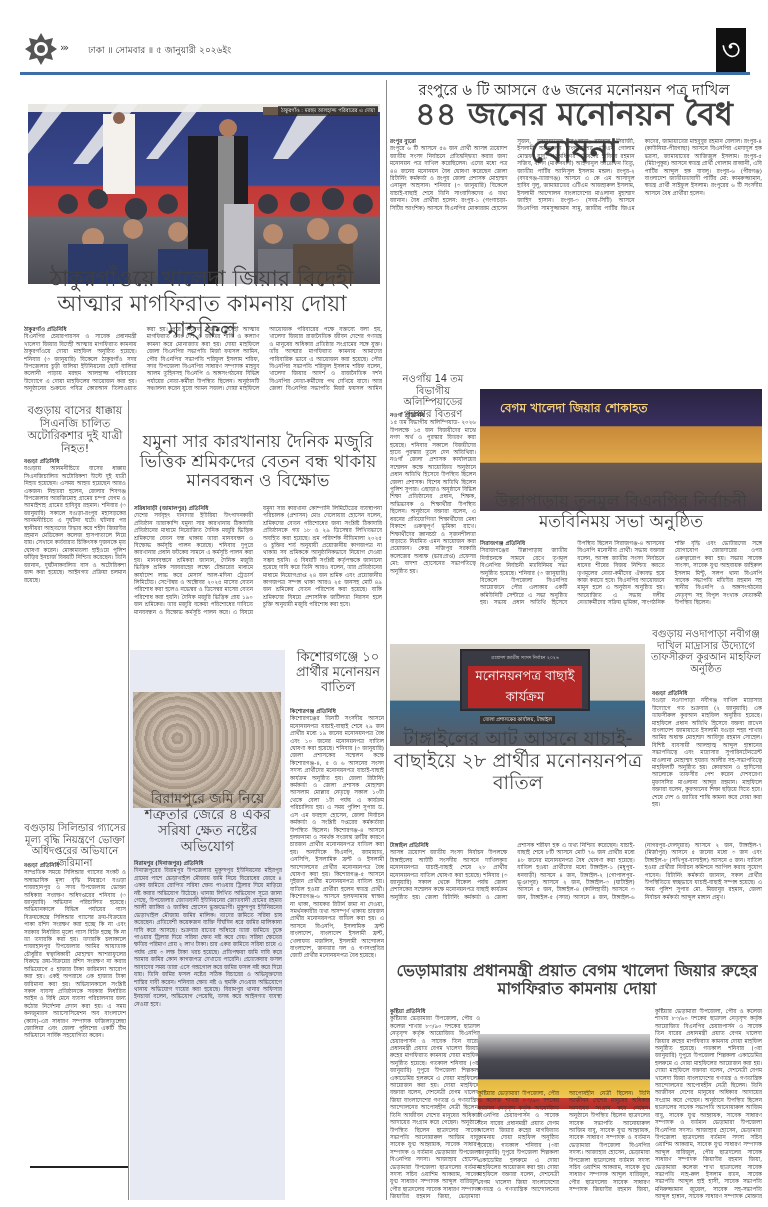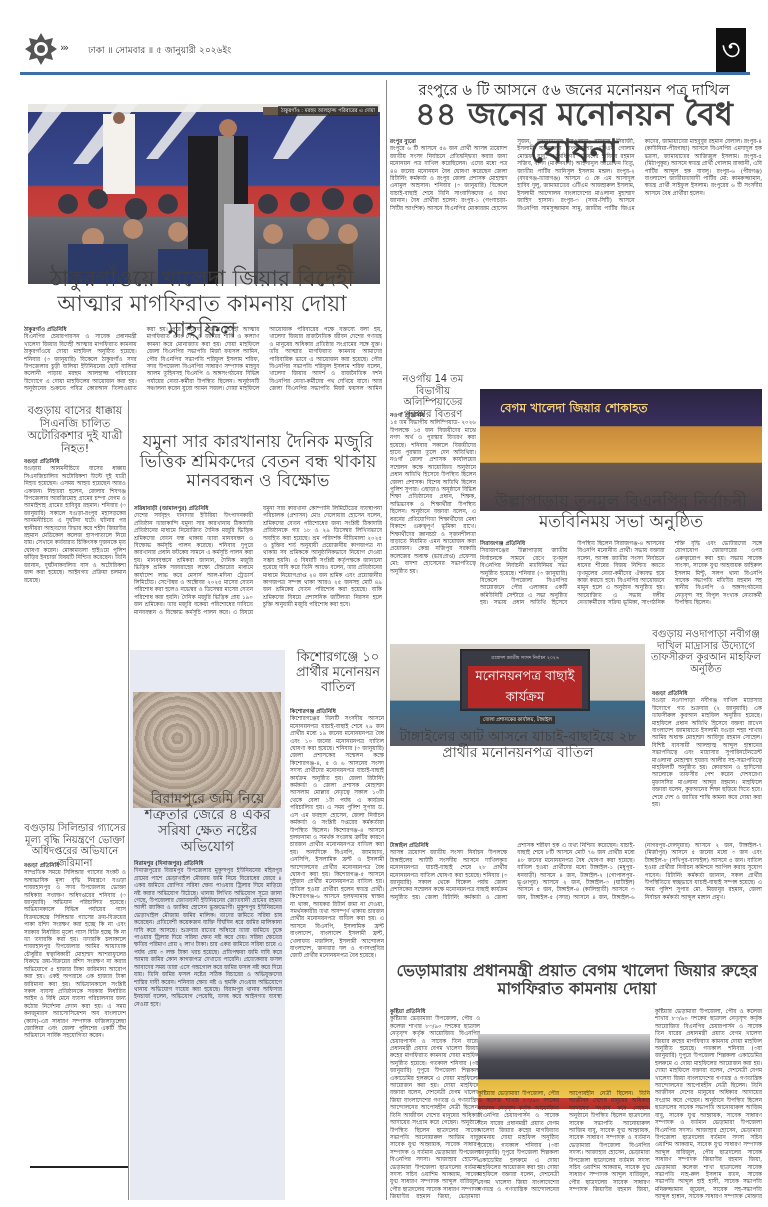--- a/index.html
+++ b/index.html
@@ -141,21 +141,21 @@
   </div>
   <div style="position:absolute; left:90px; top:72px; font-size:5px; color:#fff; background:#333; padding:0 3px; font-family:'DejaVu Sans',sans-serif;">জেলা প্রশাসকের কার্যালয়, টাঙ্গাইল</div>
 </div>
 
 <div class="abs headline" style="left:650px; top:628px; width:112px; font-size:10px;">বগুড়ায় নওদাপাড়া নবীগঞ্জ দাখিল মাদ্রাসার উদ্যোগে তাফসীরুল কুরআন মাহফিল অনুষ্ঠিত</div>
 <div class="abs body-text" style="left:652px; top:690px; width:110px; height:265px;">
   <span class="dateline-small">বগুড়া প্রতিনিধি</span>
   <span>বগুড়া নওদাপাড়া নবীগঞ্জ দাখিল মাদ্রাসার উদ্যোগে গত শুক্রবার (২ জানুয়ারি) এক তাফসীরুল কুরআন মাহফিল অনুষ্ঠিত হয়েছে। মাহফিলে প্রধান অতিথি হিসেবে বক্তব্য রাখেন বাংলাদেশ জামায়াতে ইসলামী বগুড়া শহর শাখার আমির অধ্যক্ষ মোহাম্মদ আবিদুর রহমান সোহেল। বিশিষ্ট ব্যবসায়ী আলহাজ্ব আব্দুল হান্নানের সভাপতিত্বে এবং মাদ্রাসার সুপারিনটেনডেন্ট মাওলানা মোহাম্মদ হযরত আলীর সহ-সভাপতিত্বে মাহফিলটি অনুষ্ঠিত হয়। কোরআন ও হাদিসের আলোকে তাফসীর পেশ করেন দেশবরেণ্য মুফাসসির মাওলানা আব্দুর রহমান। মাহফিলে বক্তারা বলেন, কুরআনের শিক্ষা ছড়িয়ে দিতে হবে। শেষে দেশ ও জাতির শান্তি কামনা করে দোয়া করা হয়।</span>
 </div>
 
-<div class="abs headline" style="left:392px; top:728px; width:252px; font-size:14px;">টাঙ্গাইলের আট আসনে যাচাই-বাছাইয়ে ২৮ প্রার্থীর মনোনয়নপত্র বাতিল</div>
+<div class="abs headline" style="left:392px; top:728px; width:252px; font-size:19px;">টাঙ্গাইলের আট আসনে যাচাই-বাছাইয়ে ২৮ প্রার্থীর মনোনয়নপত্র বাতিল</div>
 <div class="abs body-text col3" style="left:390px; top:842px; width:372px; height:115px;">
   <span class="dateline-small">টাঙ্গাইল প্রতিনিধি</span>
   <span>আসন্ন ত্রয়োদশ জাতীয় সংসদ নির্বাচন উপলক্ষে টাঙ্গাইলের আটটি সংসদীয় আসনে দাখিলকৃত মনোনয়নপত্র যাচাই-বাছাই শেষে ২৮ প্রার্থীর মনোনয়নপত্র বাতিল ঘোষণা করা হয়েছে। শনিবার (৩ জানুয়ারি) সকাল থেকে বিকেল পর্যন্ত জেলা প্রশাসকের সম্মেলন কক্ষে মনোনয়নপত্র বাছাই কার্যক্রম অনুষ্ঠিত হয়। জেলা রিটার্নিং কর্মকর্তা ও জেলা প্রশাসক শরীফা হক এ তথ্য নিশ্চিত করেছেন। যাচাই-বাছাই শেষে ৮টি আসনে মোট ৭৬ জন প্রার্থীর মধ্যে ৪৮ জনের মনোনয়নপত্র বৈধ ঘোষণা করা হয়েছে। বাতিল হওয়া প্রার্থীদের মধ্যে টাঙ্গাইল-১ (মধুপুর-ধনবাড়ী) আসনে ৪ জন, টাঙ্গাইল-২ (গোপালপুর-ভূঞাপুর) আসনে ২ জন, টাঙ্গাইল-৩ (ঘাটাইল) আসনে ৫ জন, টাঙ্গাইল-৪ (কালিহাতী) আসনে ৩ জন, টাঙ্গাইল-৫ (সদর) আসনে ৪ জন, টাঙ্গাইল-৬ (নাগরপুর-দেলদুয়ার) আসনে ২ জন, টাঙ্গাইল-৭ (মির্জাপুর) আসনে ৫ জনের মধ্যে ৩ জন এবং টাঙ্গাইল-৮ (সখিপুর-বাসাইল) আসনে ৫ জন। বাতিল হওয়া প্রার্থীরা নির্বাচন কমিশনে আপিল করার সুযোগ পাবেন। রিটার্নিং কর্মকর্তা জানান, সকল প্রার্থীর উপস্থিতিতে স্বচ্ছভাবে যাচাই-বাছাই সম্পন্ন হয়েছে। এ সময় পুলিশ সুপার মো. মিজানুর রহমান, জেলা নির্বাচন কর্মকর্তা আব্দুল মান্নান প্রমুখ।</span>
 </div>
 
 <div class="abs headline" style="left:290px; top:650px; width:96px; font-size:13px;">কিশোরগঞ্জে ১০ প্রার্থীর মনোনয়ন বাতিল</div>
 <div class="abs body-text" style="left:290px; top:708px; width:94px; height:490px;">
   <span class="dateline-small">কিশোরগঞ্জ প্রতিনিধি</span>
   <span>কিশোরগঞ্জের তিনটি সংসদীয় আসনে মনোনয়নপত্র যাচাই-বাছাই শেষে ২৯ জন প্রার্থীর মধ্যে ১৯ জনের মনোনয়নপত্র বৈধ এবং ১০ জনের মনোনয়নপত্র বাতিল ঘোষণা করা হয়েছে। শনিবার (৩ জানুয়ারি) জেলা প্রশাসকের সম্মেলন কক্ষে কিশোরগঞ্জ-৪, ৫ ও ৬ আসনের সংসদ সদস্য প্রার্থীদের মনোনয়নপত্র যাচাই-বাছাই কার্যক্রম অনুষ্ঠিত হয়। জেলা রিটার্নিং কর্মকর্তা ও জেলা প্রশাসক মোহাম্মদ আসলাম মোল্লার নেতৃত্বে সকাল ১০টা থেকে বেলা ১টা পর্যন্ত এ কার্যক্রম পরিচালিত হয়। এ সময় পুলিশ সুপার ড. এস এম ফরহাদ হোসেন, জেলা নির্বাচন কর্মকর্তা ও সংশ্লিষ্ট দপ্তরের কর্মকর্তারা উপস্থিত ছিলেন। কিশোরগঞ্জ-৪ আসনে হলফনামা ও সমর্থক সংক্রান্ত ত্রুটির কারণে চারজন প্রার্থীর মনোনয়নপত্র বাতিল করা হয়। অন্যদিকে বিএনপি, জামায়াত, এনসিপি, ইসলামিক ফ্রন্ট ও ইসলামী আন্দোলনের প্রার্থীর মনোনয়নপত্র বৈধ ঘোষণা করা হয়। কিশোরগঞ্জ-৫ আসনে দুইজন প্রার্থীর মনোনয়নপত্র বাতিল হয়। বাতিল হওয়া প্রার্থীরা হলেন স্বতন্ত্র প্রার্থী। কিশোরগঞ্জ-৬ আসনে হলফনামায় স্বাক্ষর না থাকা, আয়কর রিটার্ন জমা না দেওয়া, সমর্থনকারীর তথ্য অসম্পূর্ণ থাকায় চারজন প্রার্থীর মনোনয়নপত্র বাতিল করা হয়। এ আসনে বিএনপি, ইসলামিক ফ্রন্ট বাংলাদেশ, বাংলাদেশ ইসলামী ফ্রন্ট, খেলাফত মজলিস, ইসলামী আন্দোলন বাংলাদেশ, জনতার দল ও গণসংহতির জোট প্রার্থীর মনোনয়নপত্র বৈধ হয়েছে।</span>
 </div>

